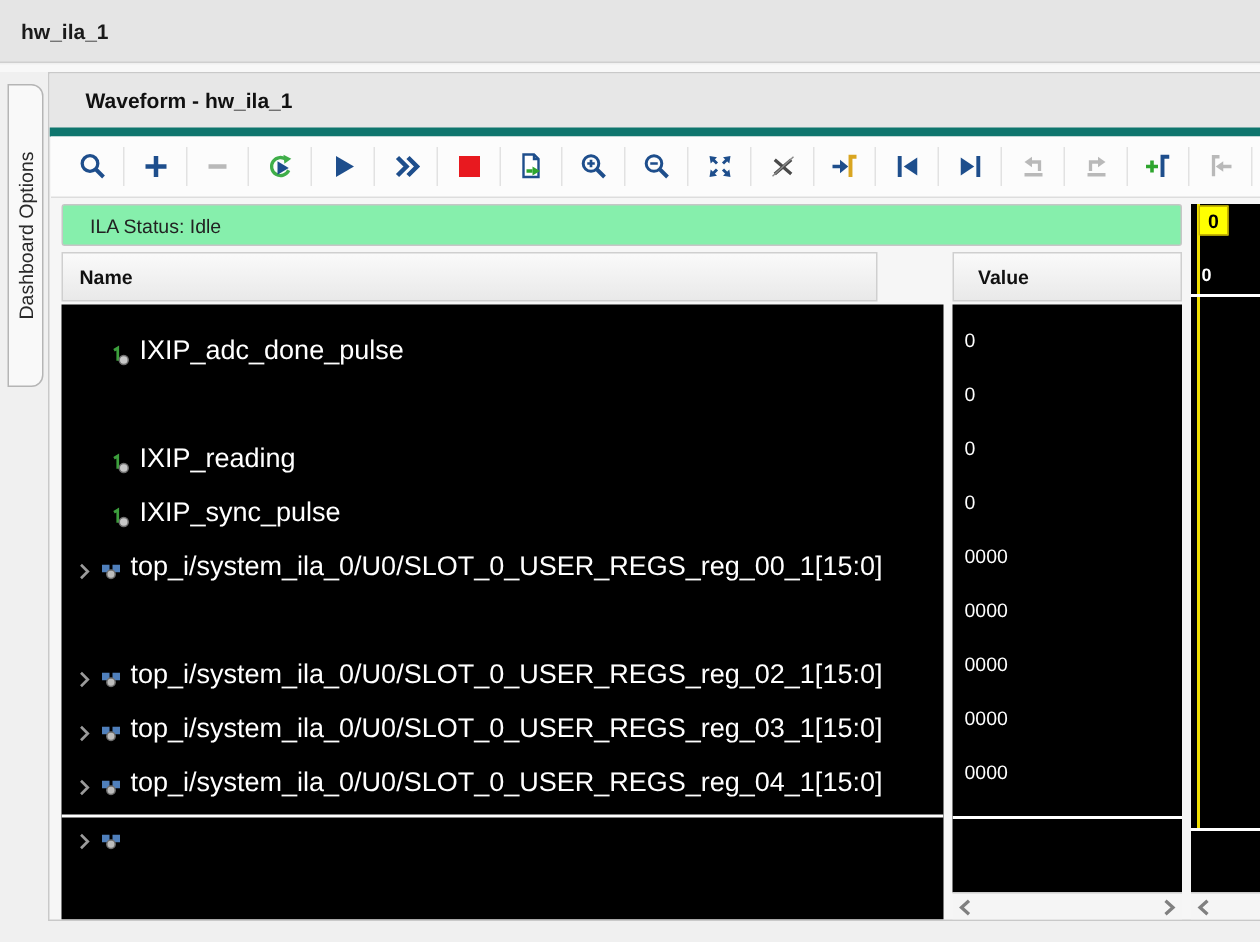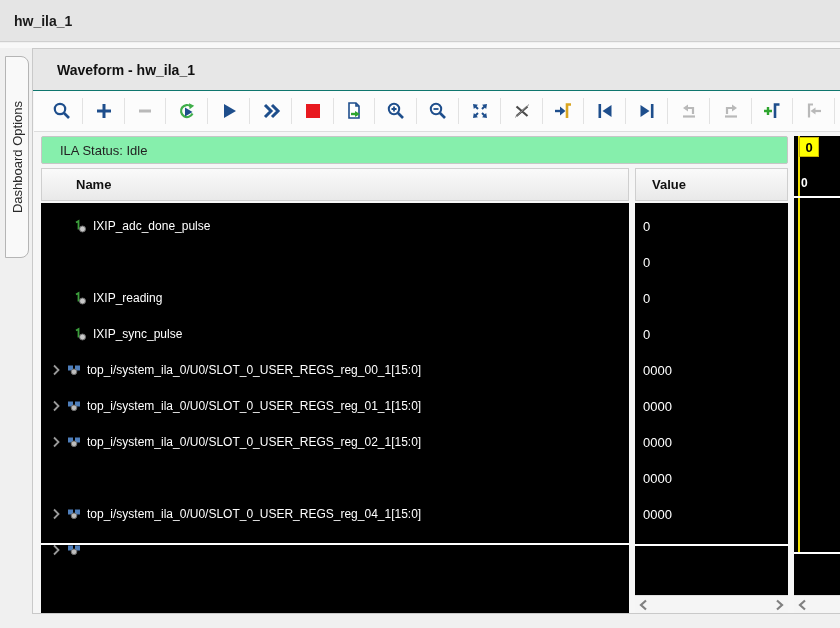--- a/index.html
+++ b/index.html
@@ -17,49 +17,49 @@
   .side-tab { position:absolute; left:5px; top:56px; width:24px; height:202px;
     background:#f9f9f9; border:1px solid #b5b5b5; border-radius:0 8px 8px 0;
     display:flex; align-items:center; justify-content:center; cursor:pointer; }
   .side-tab span { writing-mode:vertical-rl; transform:rotate(180deg);
     font-size:13px; color:#2a2a2a; white-space:nowrap; }
 
   
   .panel { position:absolute; left:32px; top:48px; width:808px; height:566px;
     background:#f6f6f6; border:1px solid #c9c9c9; border-right:none; overflow:hidden; }
   .panel-title-bar { position:absolute; left:0; top:0; width:100%; height:42px;
-    background:#e7e7e7; border-bottom:1px solid #0f766e; display:flex; align-items:center; }
+    background:#e7e7e7; border-bottom:6px solid #0f766e; display:flex; align-items:center; }
   .panel-title { font-size:14px; font-weight:bold; color:#111; padding-left:24px; }
 
   
   .toolbar { position:absolute; left:1px; top:42px; width:807px; height:41px;
     background:#fcfcfc; border-bottom:1px solid #dddddd; display:flex; padding-left:7px; }
   .tbtn { width:41.8px; height:40px; flex:0 0 41.8px; display:flex; align-items:center;
     justify-content:center; position:relative; cursor:pointer; }
   .tbtn::after { content:""; position:absolute; right:0; top:7px; height:26px;
     width:1px; background:#e2e2e2; }
 
   
   .status-bar { position:absolute; left:8px; top:87px; width:747px; height:28px;
     background:#86efac; border:1px solid #c6c6c6; border-radius:2px;
     display:flex; align-items:center; }
   .status-text { font-size:13px; color:#222; padding-left:18px; }
 
   
   .hdr { position:absolute; top:119px; height:33px;
     background:linear-gradient(#fafafa,#e9e9e9); border:1px solid #cfcfcf;
     display:flex; align-items:center; font-size:13px; font-weight:bold; color:#111; }
-  .hdr-name { left:8px; width:588px; padding-left:34px; }
+  .hdr-name { left:8px; width:544px; padding-left:11px; }
   .hdr-value { left:602px; width:153px; padding-left:16px; }
 
   
   .name-body { position:absolute; left:8px; top:154px; width:588px; height:410px;
     background:#000; overflow:hidden; }
   .sig-row { position:absolute; left:0; width:100%; height:36px; display:flex;
-    align-items:center; color:#fff; font-size:12px; cursor:pointer; }
+    align-items:flex-end; color:#fff; font-size:18px; cursor:pointer; }
   .sig-row .chev { width:12px; margin-left:10px; display:flex; align-items:center; }
   .sig-row .sicon { width:16px; margin-left:32px; display:flex; align-items:center; }
   .sig-row.bus .sicon { margin-left:4px; }
   .sig-row .slabel { margin-left:4px; white-space:nowrap; }
   .col-sep { position:absolute; left:0; width:100%; height:2px; background:#fff; }
 
   
   .value-body { position:absolute; left:602px; top:154px; width:153px; height:392px;
     background:#000; overflow:hidden; }
   .val-row { position:absolute; left:0; width:100%; height:36px; display:flex;
@@ -278,49 +278,49 @@
           </span>
         <span class="sicon">
             <svg width="14" height="14" viewBox="0 0 14 14">
               <rect x="1" y="2.5" width="5" height="5" fill="#4f7fbb"></rect>
               <rect x="8" y="2.5" width="5" height="5" fill="#4f7fbb"></rect>
               <circle cx="7" cy="8.8" r="2.8" fill="#bdbdbd" stroke="#6e6e6e" stroke-width="1"></circle>
             </svg>
           </span>
         <span class="slabel">top_i/system_ila_0/U0/SLOT_0_USER_REGS_reg_00_1[15:0]</span>
       </div>
-      <div class="sig-row bus" style="top:185px">
-        <span class="chev">
-            <svg width="10" height="14" viewBox="0 0 10 14">
-              <path d="M3 2.5l4.5 4.5L3 11.5" fill="none" stroke="#9a9a9a" stroke-width="1.8"></path>
-            </svg>
-          </span>
-        <span class="sicon">
-            <svg width="14" height="14" viewBox="0 0 14 14">
-              <rect x="1" y="2.5" width="5" height="5" fill="#4f7fbb"></rect>
-              <rect x="8" y="2.5" width="5" height="5" fill="#4f7fbb"></rect>
-              <circle cx="7" cy="8.8" r="2.8" fill="#bdbdbd" stroke="#6e6e6e" stroke-width="1"></circle>
-            </svg>
-          </span>
-        <span class="slabel">top_i/system_ila_0/U0/SLOT_0_USER_REGS_reg_01_1[15:0]</span>
-      </div>
       <div class="sig-row bus" style="top:221px">
         <span class="chev">
             <svg width="10" height="14" viewBox="0 0 10 14">
               <path d="M3 2.5l4.5 4.5L3 11.5" fill="none" stroke="#9a9a9a" stroke-width="1.8"></path>
             </svg>
           </span>
         <span class="sicon">
             <svg width="14" height="14" viewBox="0 0 14 14">
               <rect x="1" y="2.5" width="5" height="5" fill="#4f7fbb"></rect>
               <rect x="8" y="2.5" width="5" height="5" fill="#4f7fbb"></rect>
               <circle cx="7" cy="8.8" r="2.8" fill="#bdbdbd" stroke="#6e6e6e" stroke-width="1"></circle>
             </svg>
           </span>
         <span class="slabel">top_i/system_ila_0/U0/SLOT_0_USER_REGS_reg_02_1[15:0]</span>
+      </div>
+      <div class="sig-row bus" style="top:257px">
+        <span class="chev">
+            <svg width="10" height="14" viewBox="0 0 10 14">
+              <path d="M3 2.5l4.5 4.5L3 11.5" fill="none" stroke="#9a9a9a" stroke-width="1.8"></path>
+            </svg>
+          </span>
+        <span class="sicon">
+            <svg width="14" height="14" viewBox="0 0 14 14">
+              <rect x="1" y="2.5" width="5" height="5" fill="#4f7fbb"></rect>
+              <rect x="8" y="2.5" width="5" height="5" fill="#4f7fbb"></rect>
+              <circle cx="7" cy="8.8" r="2.8" fill="#bdbdbd" stroke="#6e6e6e" stroke-width="1"></circle>
+            </svg>
+          </span>
+        <span class="slabel">top_i/system_ila_0/U0/SLOT_0_USER_REGS_reg_03_1[15:0]</span>
       </div>
       <div class="sig-row bus" style="top:293px">
         <span class="chev">
             <svg width="10" height="14" viewBox="0 0 10 14">
               <path d="M3 2.5l4.5 4.5L3 11.5" fill="none" stroke="#9a9a9a" stroke-width="1.8"></path>
             </svg>
           </span>
         <span class="sicon">
             <svg width="14" height="14" viewBox="0 0 14 14">
               <rect x="1" y="2.5" width="5" height="5" fill="#4f7fbb"></rect>

